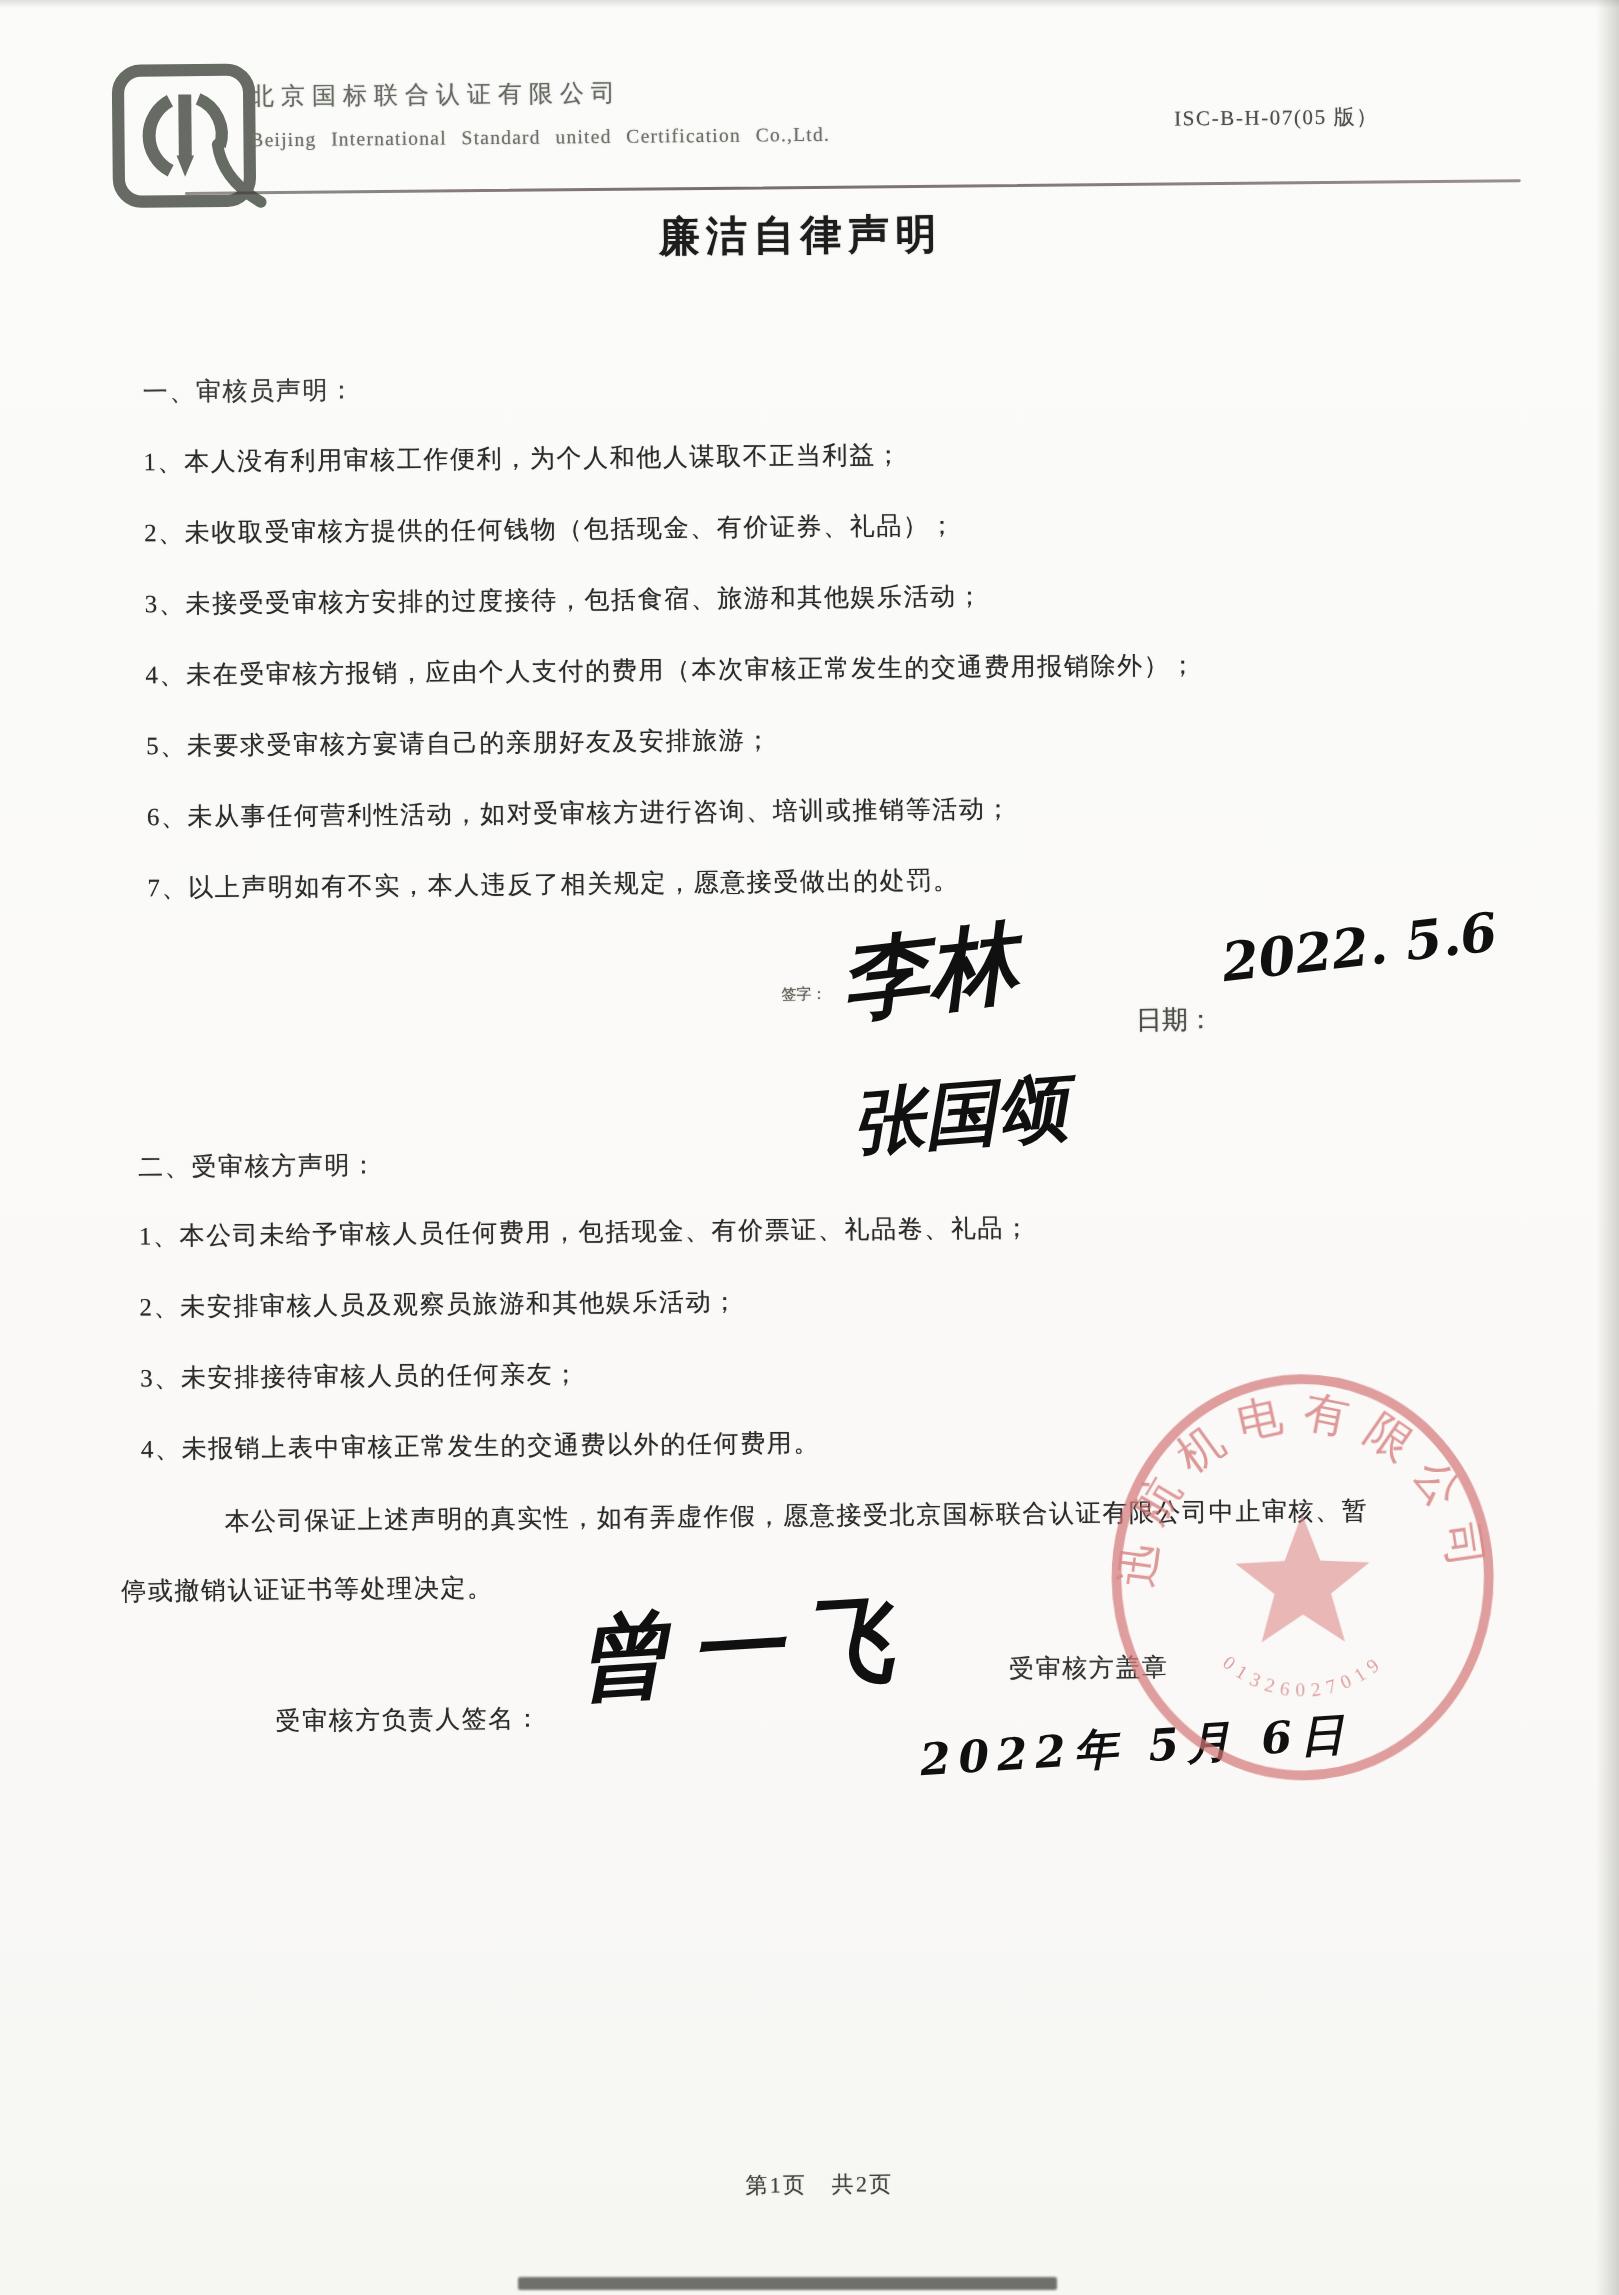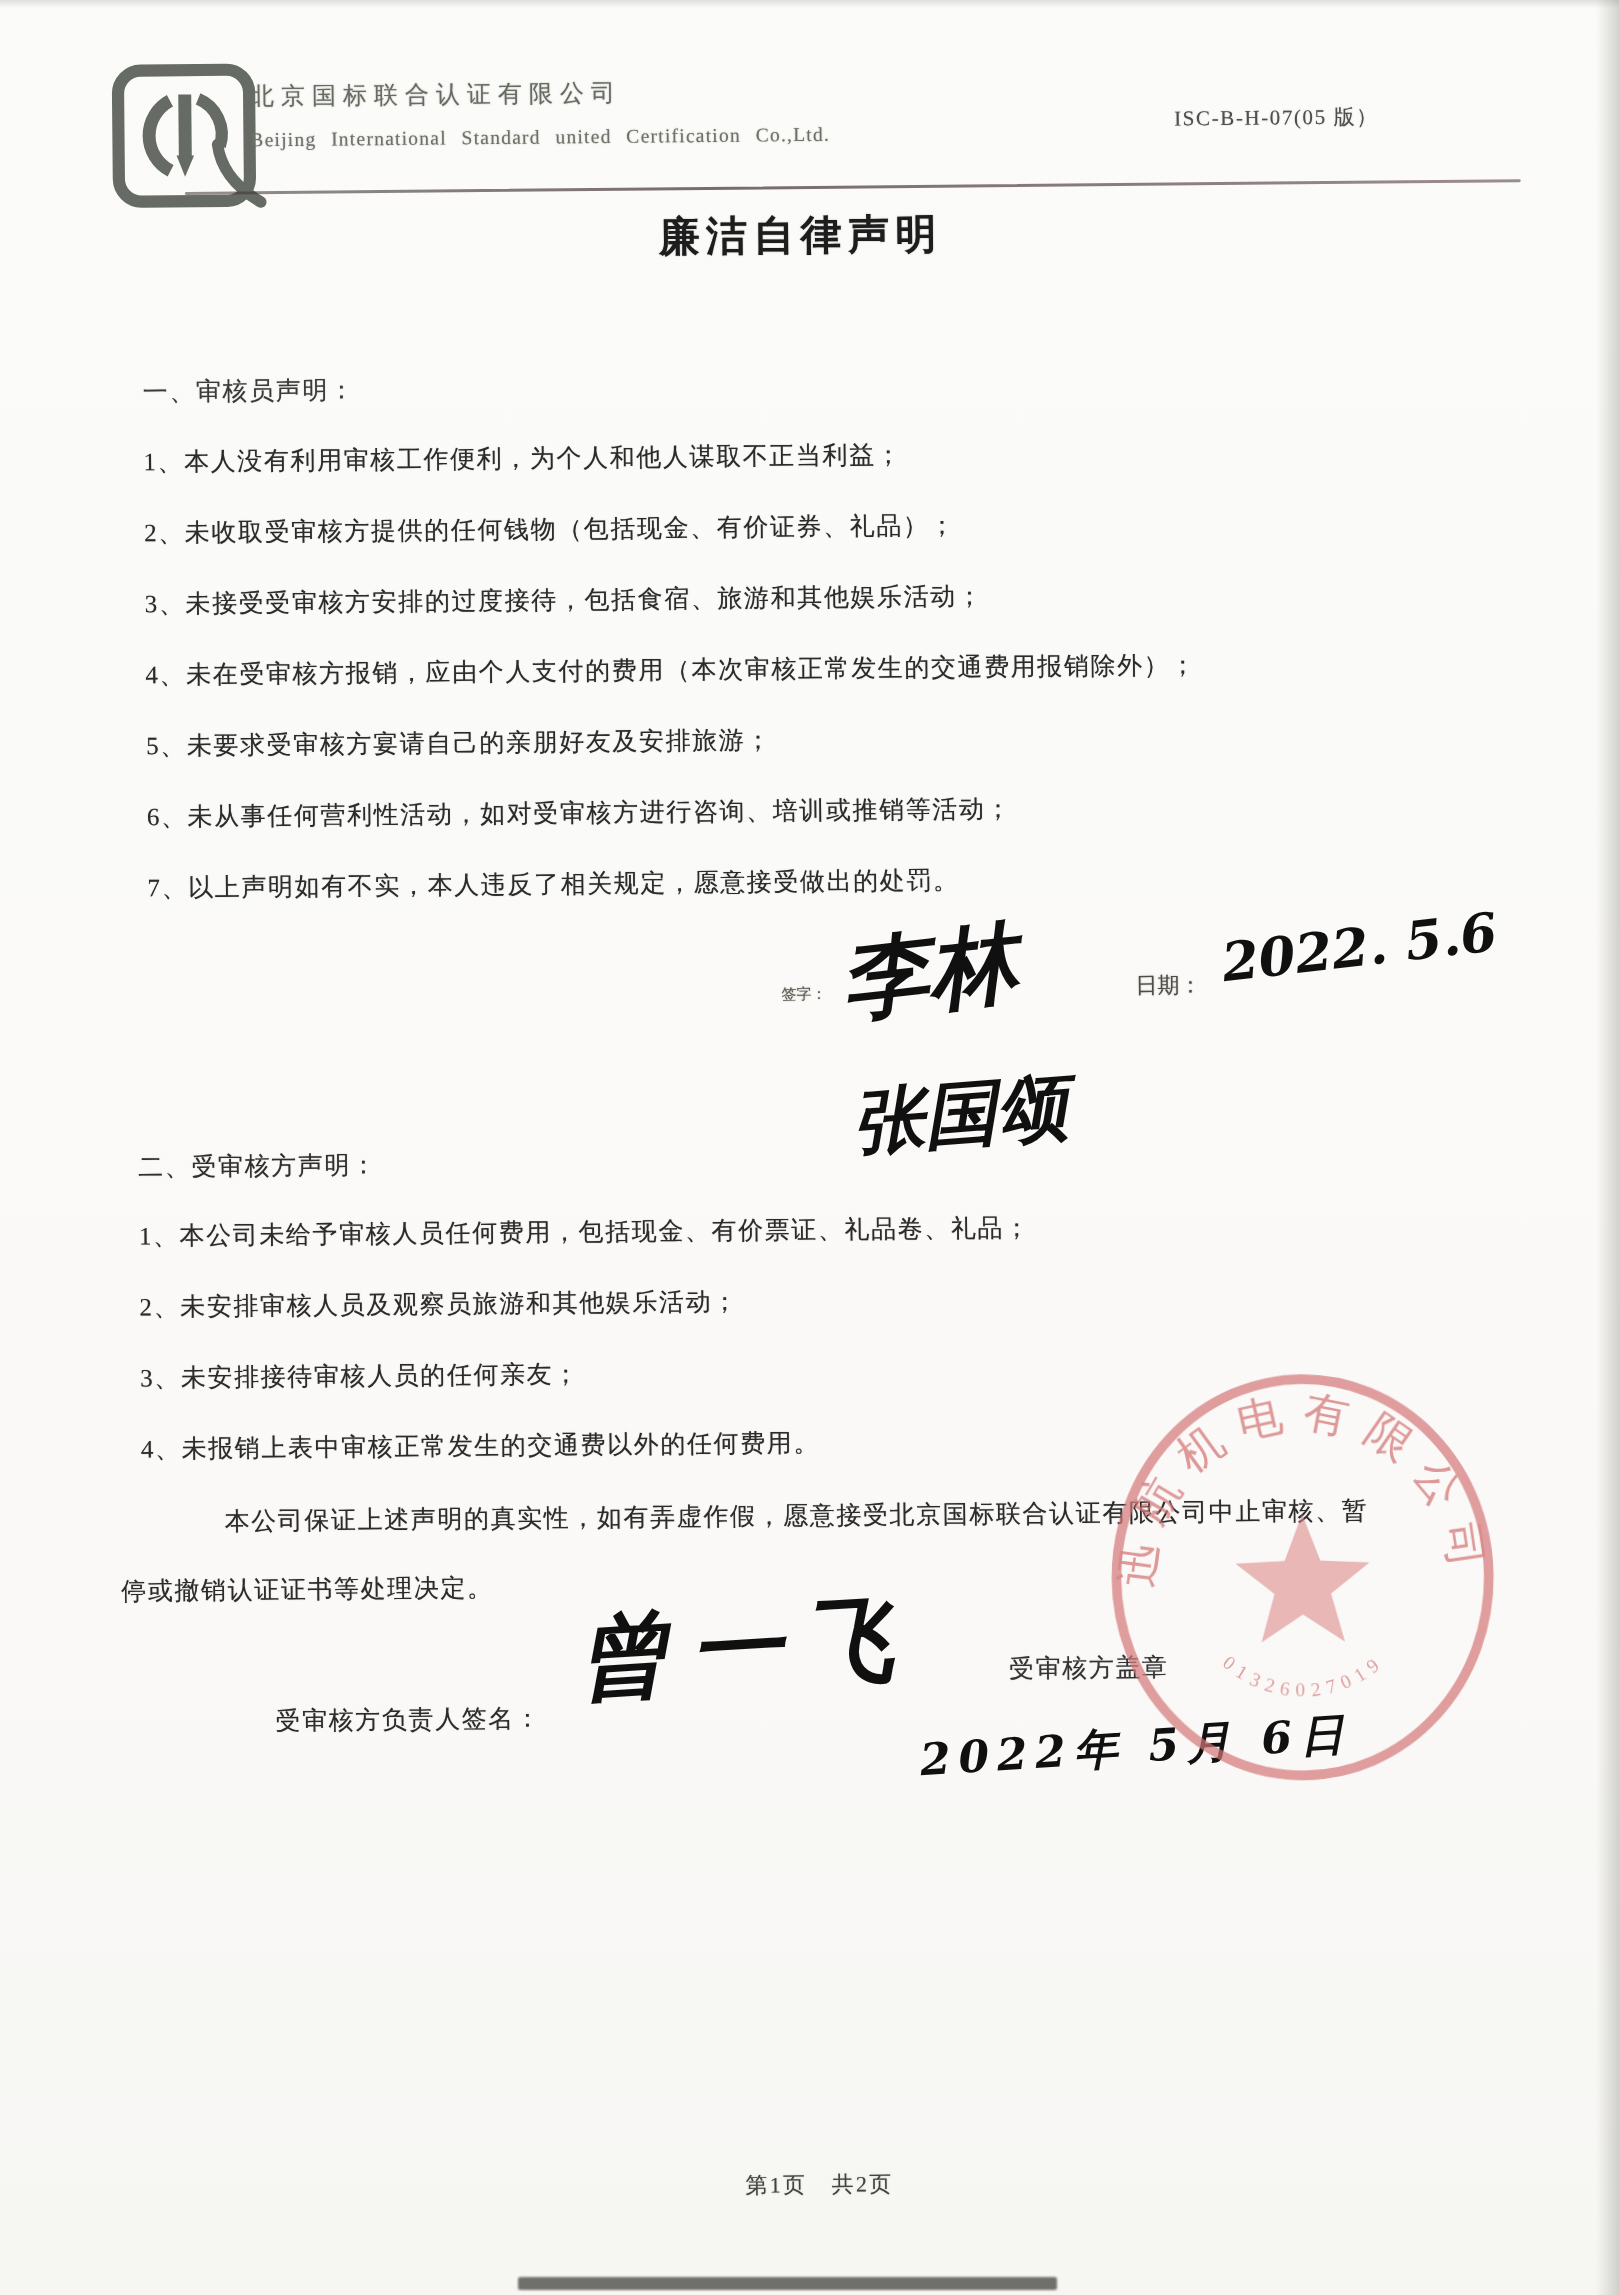--- a/index.html
+++ b/index.html
@@ -55,21 +55,21 @@
   #pledge-line-1{position:absolute;left:221px;top:1500px;}
   #pledge-line-2{position:absolute;left:117px;top:1569px;}
   
   .hand{
     font-family:"DejaVu Serif","Liberation Serif",serif;
     font-style:italic;font-weight:600;color:#101010;white-space:nowrap;
   }
   #sign-label{position:absolute;left:783px;top:985px;font-size:15px;color:#57574f;text-shadow:0 0 1.6px rgba(90,90,80,.6);}
   #auditor-signature-1{position:absolute;left:842px;top:914px;font-size:88px;transform:rotate(-6deg);}
   #auditor-signature-2{position:absolute;left:852px;top:1069px;font-size:72px;transform:rotate(-4deg);}
-  #date-label{position:absolute;left:1137px;top:974px;font-size:22px;color:#4c4c46;text-shadow:0 0 1.6px rgba(90,90,80,.6);font-family:Liberation Serif, serif;}
+  #date-label{position:absolute;left:1137px;top:1006px;font-size:26px;color:#4c4c46;text-shadow:0 0 1.6px rgba(90,90,80,.6);font-family:Liberation Serif, serif;}
   #date-value{position:absolute;left:1223px;top:921px;font-size:53px;transform:rotate(-6deg);}
   #leader-sign-label{position:absolute;left:270px;top:1699px;font-size:25px;letter-spacing:1.6px;}
   #leader-signature{position:absolute;left:572px;top:1586px;font-size:92px;transform:rotate(-3deg);letter-spacing:20.4px;}
   #stamp-label{position:absolute;left:1004px;top:1654px;font-size:25px;letter-spacing:1.6px;color:#333;}
   #stamp-date{position:absolute;left:914px;top:1721px;font-size:44px;transform:rotate(-3deg);letter-spacing:7.8px;}
   
   #company-seal{position:absolute;left:1090px;top:1362px;width:417px;height:440px;opacity:.88;filter:blur(0.3px);}
   
   #page-footer{
     position:absolute;left:0;right:0;top:2170px;text-align:center;

